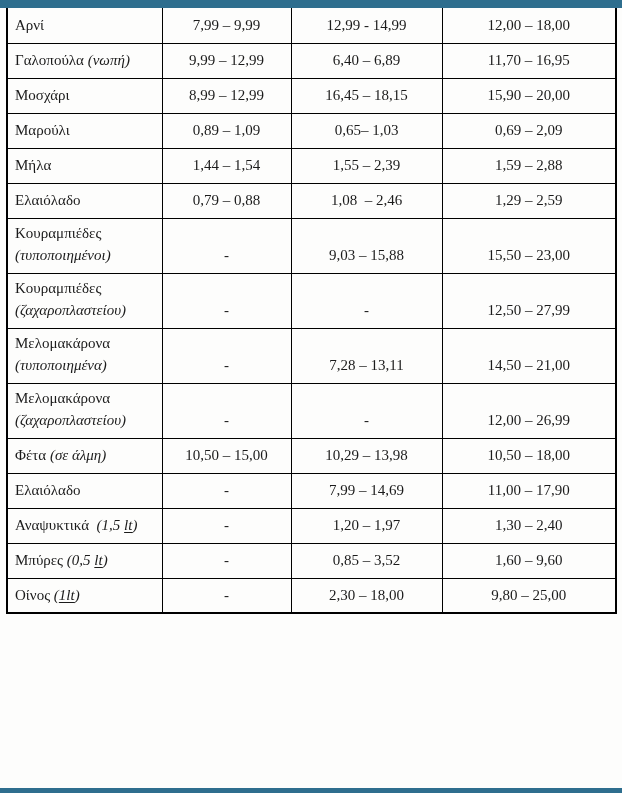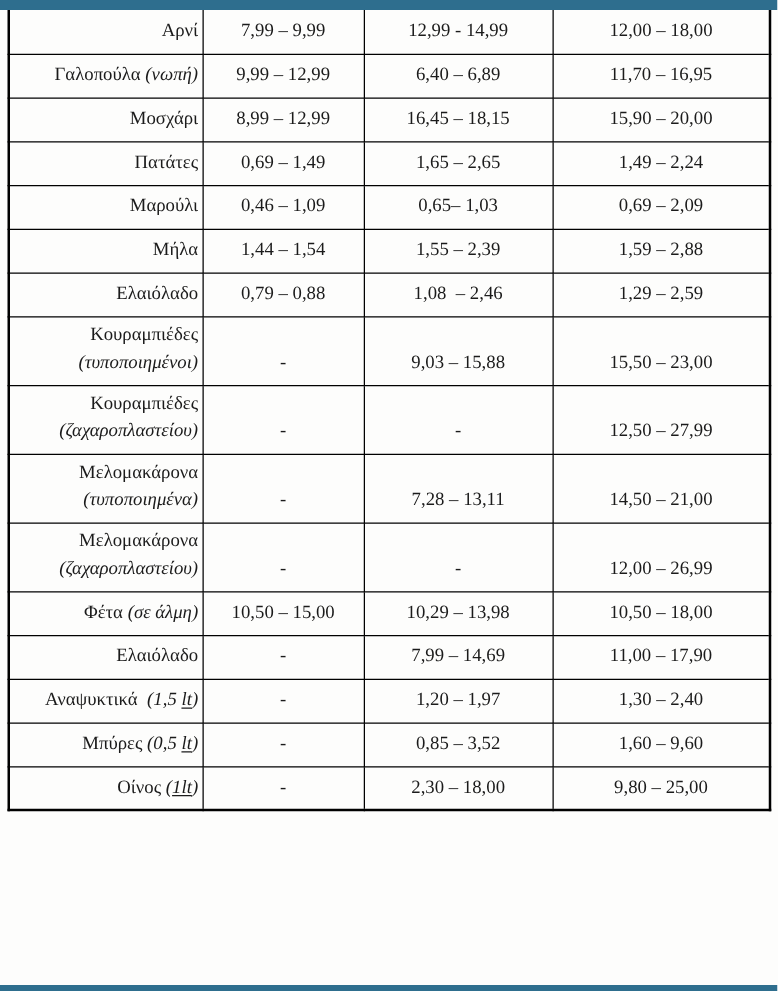--- a/index.html
+++ b/index.html
@@ -33,21 +33,21 @@
   td {
     border: 1px solid var(--line);
     vertical-align: bottom;
     font-size: 15px;
     line-height: 1.5;
     height: 35px;
     box-sizing: border-box;
   }
   tr:first-child td { border-top: none; }
   td.name-cell {
-    text-align: right;
+    text-align: left;
     padding: 3px 3px 6px 7px;
     white-space: pre-wrap;
   }
   td.price-cell {
     text-align: center;
     padding: 3px 2px 6px 2px;
     white-space: pre;
   }
   .it { font-style: italic; }
   .sq {
@@ -84,28 +84,22 @@
         <td class="price-cell">6,40 – 6,89</td>
         <td class="price-cell">11,70 – 16,95</td>
       </tr>
       <tr>
         <td class="name-cell"><span>Μοσχάρι</span></td>
         <td class="price-cell">8,99 – 12,99</td>
         <td class="price-cell">16,45 – 18,15</td>
         <td class="price-cell">15,90 – 20,00</td>
       </tr>
       <tr>
-        <td class="name-cell"><span>Πατάτες</span></td>
-        <td class="price-cell">0,69 – 1,49</td>
-        <td class="price-cell">1,65 – 2,65</td>
-        <td class="price-cell">1,49 – 2,24</td>
-      </tr>
-      <tr>
         <td class="name-cell"><span>Μαρούλι</span></td>
-        <td class="price-cell">0,46 – 1,09</td>
+        <td class="price-cell">0,89 – 1,09</td>
         <td class="price-cell">0,65– 1,03</td>
         <td class="price-cell">0,69 – 2,09</td>
       </tr>
       <tr>
         <td class="name-cell"><span>Μήλα</span></td>
         <td class="price-cell">1,44 – 1,54</td>
         <td class="price-cell">1,55 – 2,39</td>
         <td class="price-cell">1,59 – 2,88</td>
       </tr>
       <tr>

